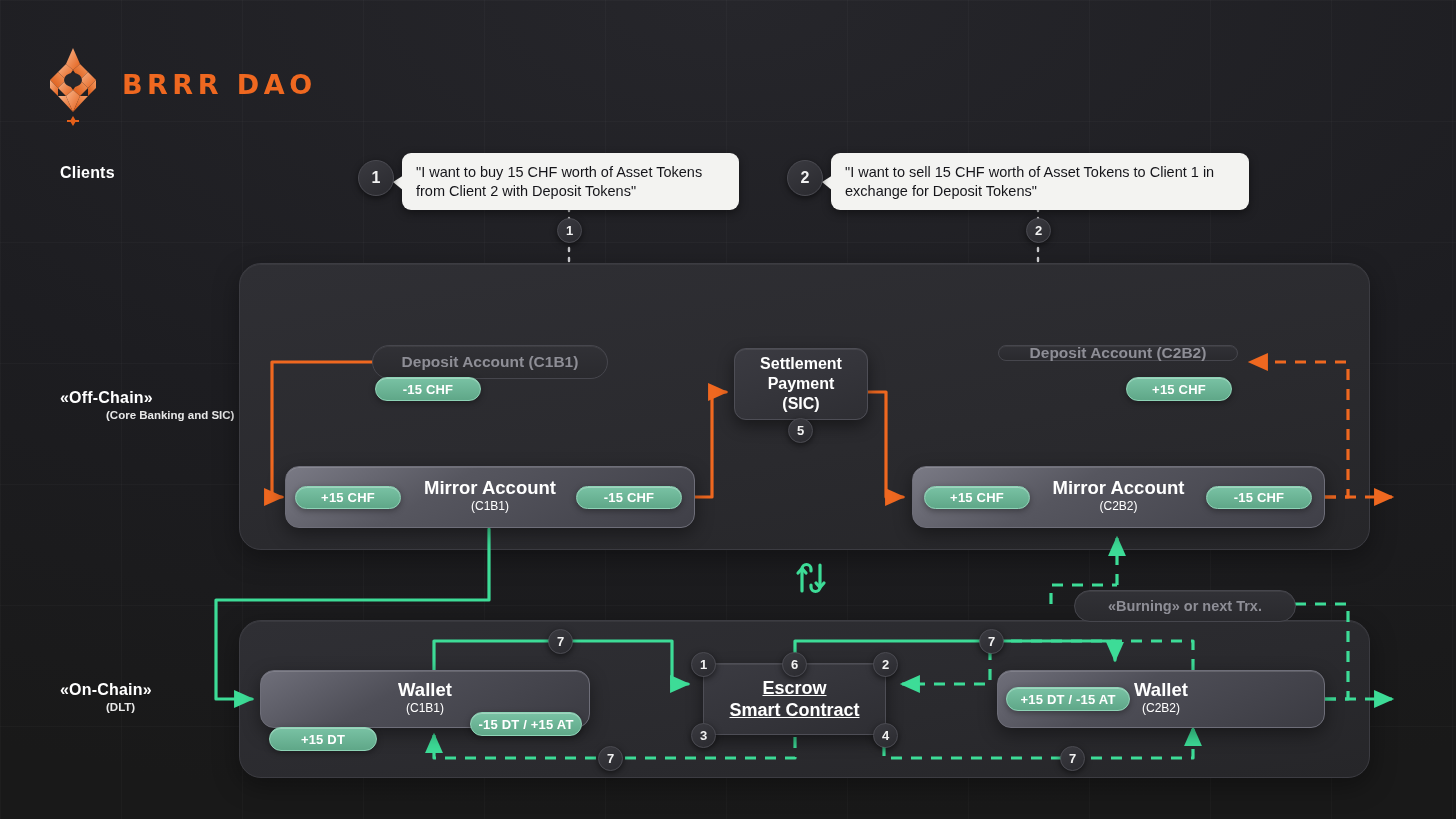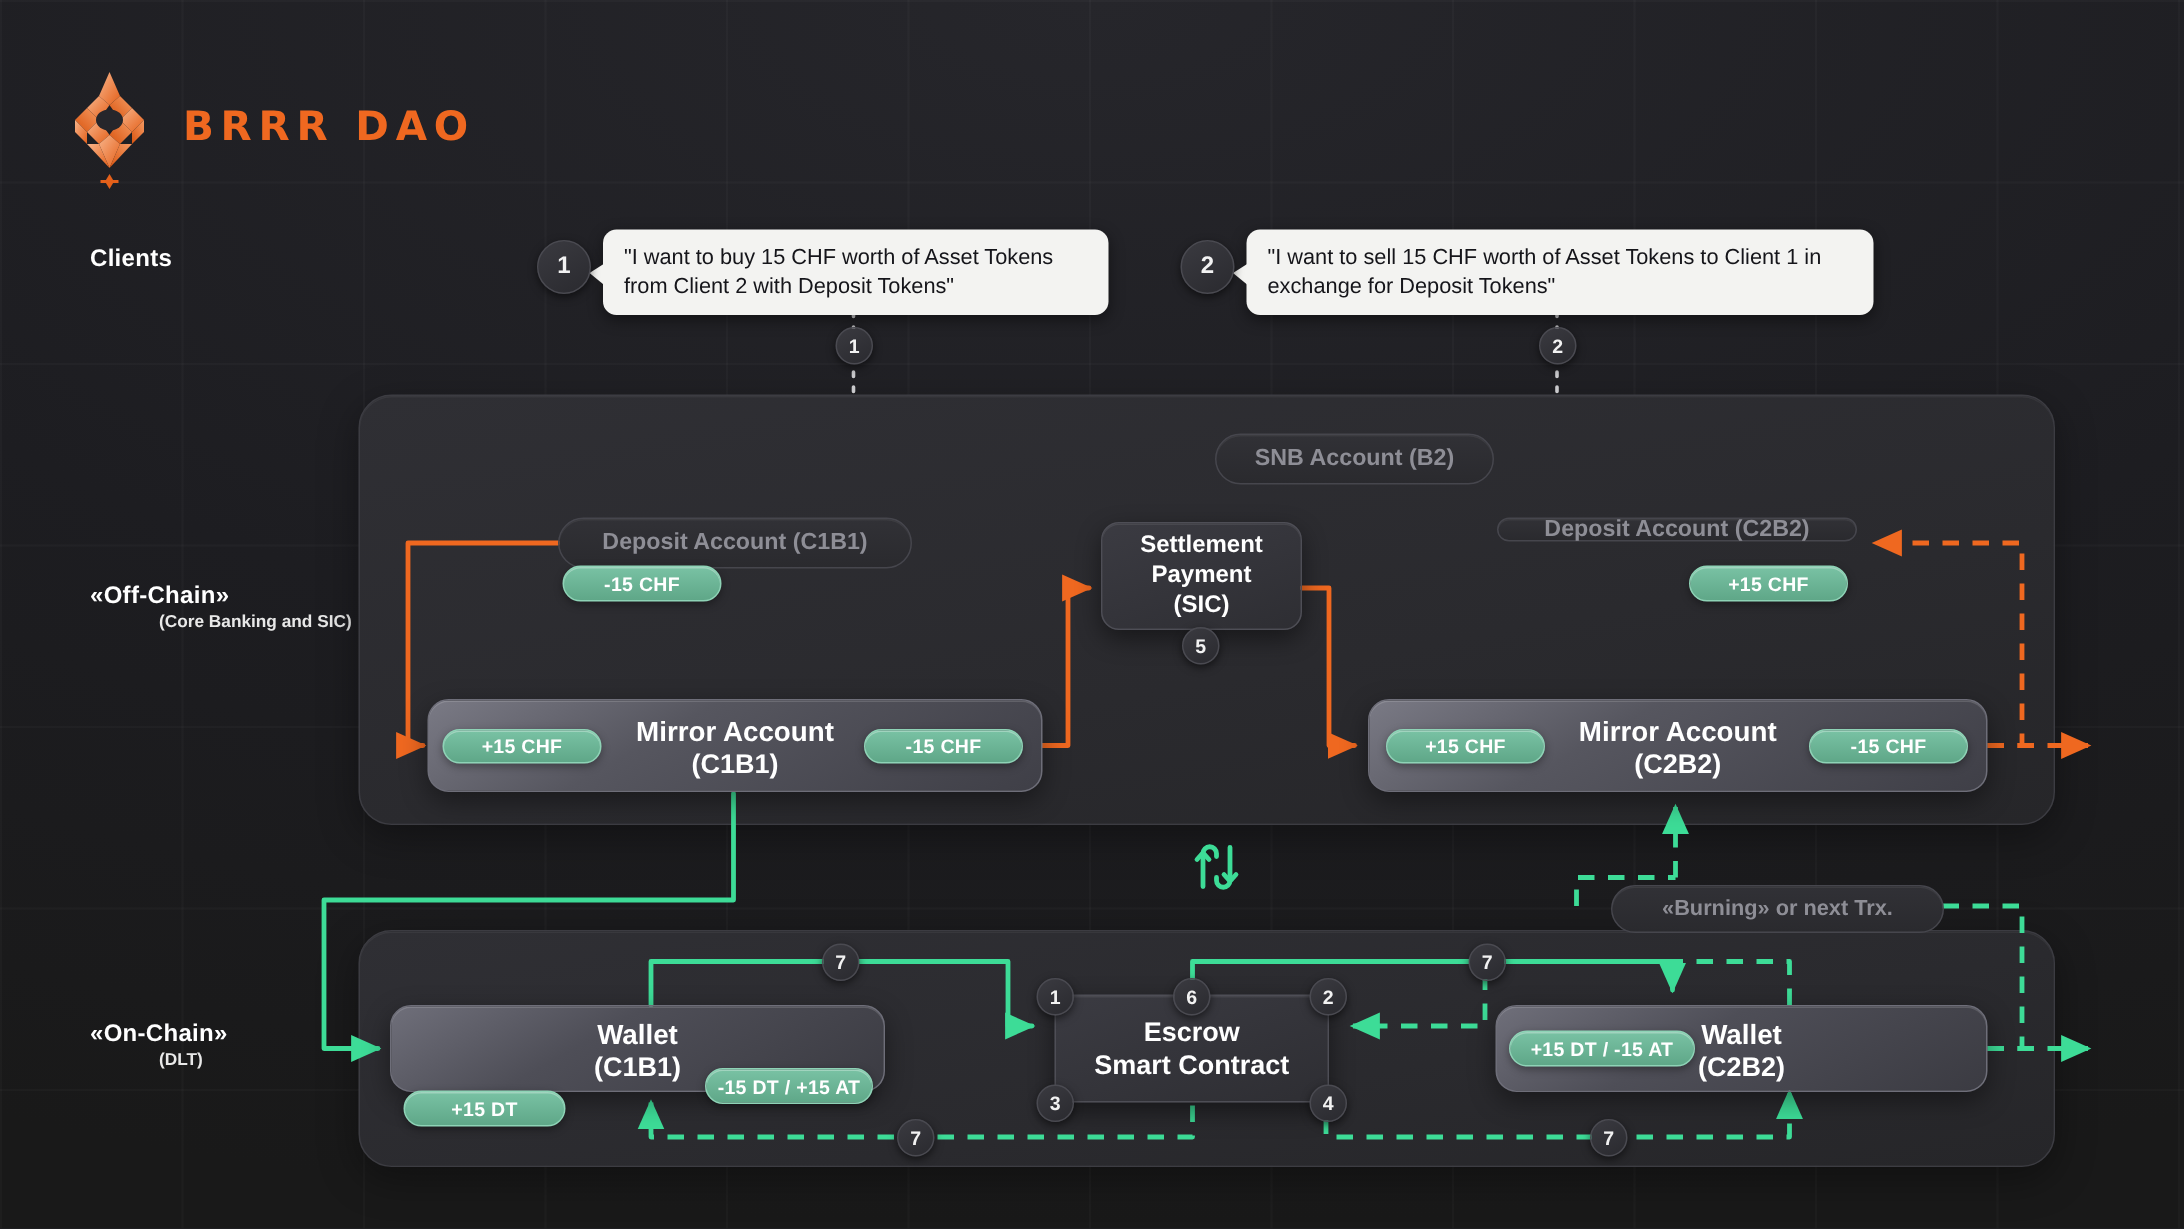--- a/index.html
+++ b/index.html
@@ -85,21 +85,21 @@
     display: flex; align-items: center;
   }
   .acct.soft {
     background: linear-gradient(150deg,#6f6f7a 0%, #4e4e57 40%, #3b3b42 100%);
   }
   .acct-title {
     position: absolute; left: 0; right: 0; text-align: center;
     color: #ffffff; font-weight: 700; font-size: 18.5px; line-height: 1.2;
     pointer-events: none;
   }
-  .acct-title .sub { font-weight: 700; font-size: 18px; display: block; }
+  .acct-title .sub { font-weight: 400; font-size: 12px; display: block; }
 
   
   .node-dark {
     position: absolute; border-radius: 12px;
     background: linear-gradient(160deg,#3b3b42,#2e2e33);
     border: 1px solid #4e4e56;
     display: flex; align-items: center; justify-content: center;
     color: #fff; font-weight: 700; text-align: center;
     box-shadow: inset 0 1px 0 rgba(255,255,255,.08), 0 6px 16px rgba(0,0,0,.45);
   }
@@ -226,21 +226,20 @@
   </svg>
 
   <div class="badge lg" style="left:358px; top:160px;">1</div>
   <div class="bubble" style="left:402px; top:153px; width:337px;">"I want to buy 15 CHF worth of Asset Tokens from Client 2 with Deposit Tokens"</div>
   <div class="badge sm" style="left:557px; top:218px;">1</div>
 
   <div class="badge lg" style="left:787px; top:160px;">2</div>
   <div class="bubble" style="left:831px; top:153px; width:418px;">"I want to sell 15 CHF worth of Asset Tokens to Client 1 in exchange for Deposit Tokens"</div>
   <div class="badge sm" style="left:1026px; top:218px;">2</div>
 
-  <div class="ghost-pill" style="left:810px; top:289px; width:186px; height:34px;">SNB Account (B2)</div>
 
   <div class="ghost-pill" style="left:372px; top:345px; width:236px; height:34px;">Deposit Account (C1B1)</div>
   <div class="vbadge" style="left:375px; top:377px; width:106px; height:24px;">-15 CHF</div>
 
   <div class="ghost-pill" style="left:998px; top:345px; width:240px; height:16px;">Deposit Account (C2B2)</div>
   <div class="vbadge" style="left:1126px; top:377px; width:106px; height:24px;">+15 CHF</div>
 
   <div class="node-dark" style="left:734px; top:348px; width:134px; height:72px; flex-direction:column; font-size:16px; line-height:1.25;">
     <span>Settlement</span>
     <span>Payment</span>
@@ -279,21 +278,21 @@
 
   <div class="acct soft" style="left:260px; top:670px; width:330px; height:58px;">
     <div class="acct-title" style="top:8px;">
       <span>Wallet</span>
       <span class="sub">(C1B1)</span>
     </div>
   </div>
   <div class="vbadge" style="left:269px; top:687px; width:108px; height:24px;margin-top:40px;">+15 DT</div>
   <div class="vbadge" style="left:470px; top:712px; width:112px; height:24px;">-15 DT / +15 AT</div>
 
-  <div class="node-dark" style="left:703px; top:663px; width:183px; height:72px; flex-direction:column; font-size:18px; line-height:1.25;">
+  <div class="node-dark" style="left:703px; top:663px; width:183px; height:72px; flex-direction:column; font-size:18px; line-height:1.25;text-decoration:underline;">
     <span>Escrow</span>
     <span>Smart Contract</span>
   </div>
   <div class="badge sm" style="left:691px; top:652px;">1</div>
   <div class="badge sm" style="left:782px; top:652px;">6</div>
   <div class="badge sm" style="left:873px; top:652px;">2</div>
   <div class="badge sm" style="left:691px; top:723px;">3</div>
   <div class="badge sm" style="left:873px; top:723px;">4</div>
 
   <div class="acct soft" style="left:997px; top:670px; width:328px; height:58px;">

